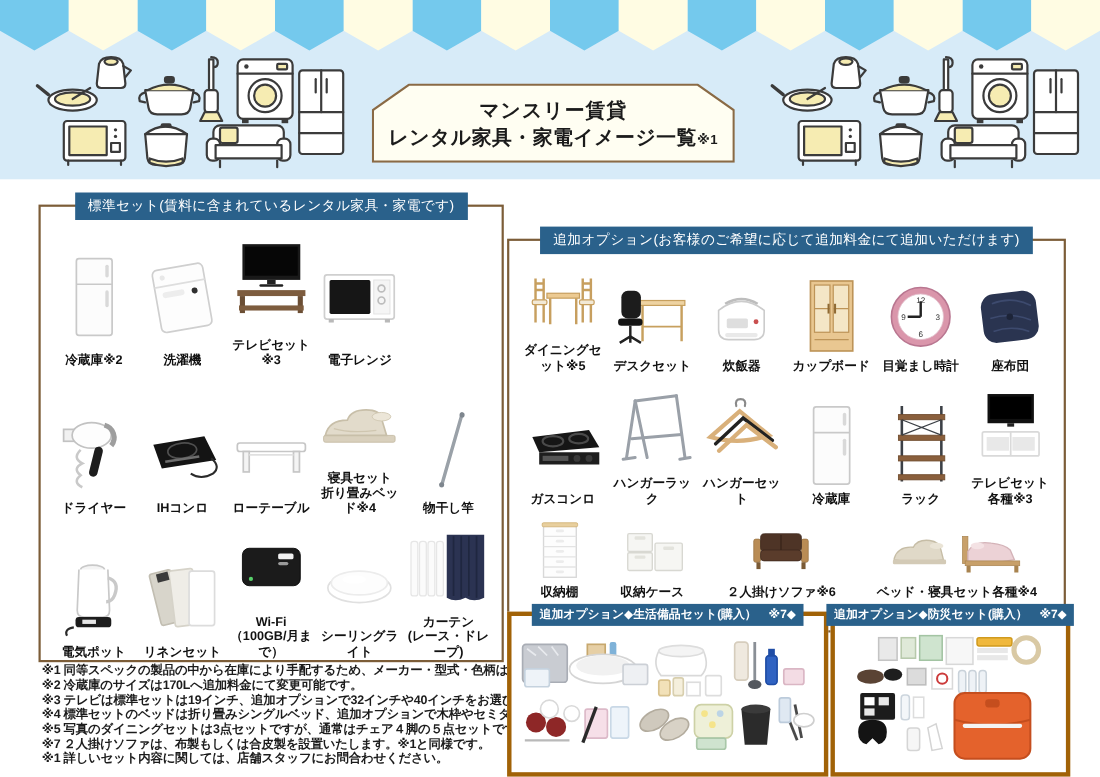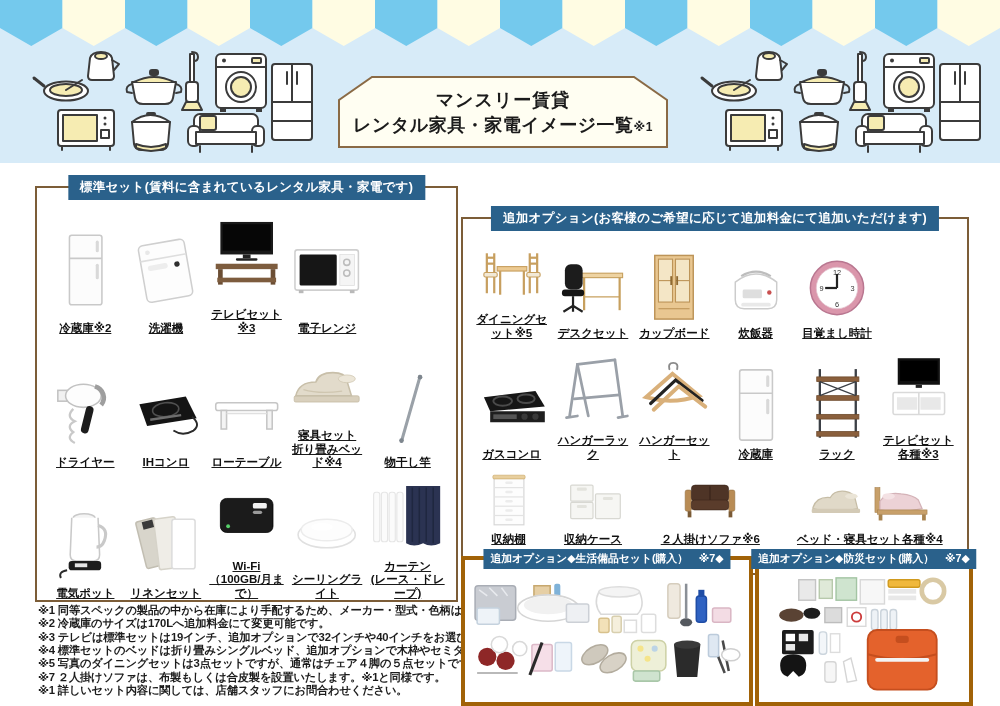--- a/index.html
+++ b/index.html
@@ -17,29 +17,29 @@
   .banner svg{position:absolute;inset:0;}
   .banner-text{position:absolute;inset:0;display:flex;flex-direction:column;justify-content:center;align-items:center;gap:1px;}
   .banner-line1{font-size:18px;font-weight:bold;letter-spacing:1px;}
   .banner-line2{font-size:18px;font-weight:bold;letter-spacing:0.5px;}
   .banner-note{font-size:12px;font-weight:bold;}
   .panel{position:absolute;border:2px solid #7c5d38;background:#ffffff;}
   .panel-left{left:35px;top:186px;width:419px;height:412px;}
   .panel-right{left:461px;top:186px;width:504px;height:354px;margin-top:31px;}
   .panel-header{
     position:absolute;top:-13px;left:50%;transform:translateX(-50%);
-    background:#2a618b;color:#ffffff;font-weight:bold;font-size:12.5px;
+    background:#2a618b;color:#ffffff;font-weight:normal;font-size:12.5px;
     padding:4px 12px;white-space:nowrap;letter-spacing:0.3px;
   }
   .panel-inner{padding:18px 8px 4px 8px;}
   .grid{display:grid;align-items:end;}
   .cols5{grid-template-columns:repeat(5,1fr);}
   .cols6{grid-template-columns:repeat(6,1fr);}
   .cols4{grid-template-columns:0.8fr 1fr 1.5fr 1.9fr;}
-  .cell{display:flex;flex-direction:column;align-items:center;justify-content:flex-end;min-width:0;text-decoration:underline;}
+  .cell{display:flex;flex-direction:column;align-items:center;justify-content:flex-end;min-width:0;}
   .cell-img{display:flex;align-items:flex-end;justify-content:center;width:100%;}
   .cell-img svg{height:100%;max-width:96%;}
   .cell-label{font-size:11.5px;font-weight:bold;text-align:center;white-space:pre-line;line-height:1.18;color:#111;margin-top:2px;}
   .std-r1 .cell-img{height:100px;} .std-r1{margin-bottom:8px;}
   .std-r2 .cell-img{height:84px;}  .std-r2{margin-bottom:6px;}
   .std-r3 .cell-img{height:82px;}
   .opt-r1 .cell-img{height:74px;}  .opt-r1{margin-bottom:10px;}
   .opt-r2 .cell-img{height:82px;}  .opt-r2{margin-bottom:8px;}
   .opt-r3 .cell-img{height:62px;}
   .footnotes{position:absolute;left:38px;top:604px;width:420px;font-size:11.3px;font-weight:bold;line-height:1.18;color:#1c1c1c;letter-spacing:-0.2px;}
@@ -440,58 +440,68 @@
               <rect x="8" y="52" width="30" height="9" rx="4" fill="#141414"></rect>
               <line x1="23" y1="61" x2="23" y2="74" stroke="#222" stroke-width="3"></line>
               <path d="M10 82 L23 74 L36 82 M23 74 L23 82" stroke="#222" stroke-width="3" fill="none"></path>
             </svg>
           </div>
           <div class="cell-label">デスクセット</div>
         </div>
         <div class="cell">
           <div class="cell-img">
             <svg viewBox="0 0 100 100">
+              <path d="M22 42 q28 -22 56 0 l0 24 q0 12 -12 12 h-32 q-12 0 -12 -12 z" fill="#ffffff" stroke="#cccccc" stroke-width="2"></path>
+              <path d="M30 34 q20 -12 40 0" fill="none" stroke="#bdbdbd" stroke-width="3"></path>
+              <rect x="32" y="52" width="26" height="12" rx="2" fill="#dedede"></rect>
+              <circle cx="68" cy="56" r="3" fill="#c94f4f"></circle>
+              <rect x="30" y="70" width="40" height="5" rx="2.5" fill="#e9e9e9"></rect>
+            </svg>
+          </div>
+          <div class="cell-label">炊飯器</div>
+        </div>
+        <div class="cell">
+          <div class="cell-img">
+            <svg viewBox="0 0 100 100">
               <rect x="24" y="6" width="52" height="86" fill="#e9c791" stroke="#bd9458" stroke-width="2"></rect>
               <rect x="29" y="11" width="19" height="58" fill="#f4e6c6" stroke="#bd9458" stroke-width="1.5"></rect>
               <rect x="52" y="11" width="19" height="58" fill="#f4e6c6" stroke="#bd9458" stroke-width="1.5"></rect>
               <line x1="29" y1="40" x2="48" y2="40" stroke="#bd9458" stroke-width="1.5"></line>
               <line x1="52" y1="40" x2="71" y2="40" stroke="#bd9458" stroke-width="1.5"></line>
               <rect x="45" y="34" width="2.5" height="12" fill="#8f6a33"></rect>
               <rect x="53" y="34" width="2.5" height="12" fill="#8f6a33"></rect>
               <line x1="29" y1="78" x2="71" y2="78" stroke="#bd9458" stroke-width="1.5"></line>
             </svg>
           </div>
           <div class="cell-label">カップボード</div>
         </div>
         <div class="cell">
           <div class="cell-img">
             <svg viewBox="0 0 100 100">
-              <path d="M22 42 q28 -22 56 0 l0 24 q0 12 -12 12 h-32 q-12 0 -12 -12 z" fill="#ffffff" stroke="#cccccc" stroke-width="2"></path>
-              <path d="M30 34 q20 -12 40 0" fill="none" stroke="#bdbdbd" stroke-width="3"></path>
-              <rect x="32" y="52" width="26" height="12" rx="2" fill="#dedede"></rect>
-              <circle cx="68" cy="56" r="3" fill="#c94f4f"></circle>
-              <rect x="30" y="70" width="40" height="5" rx="2.5" fill="#e9e9e9"></rect>
-            </svg>
-          </div>
-          <div class="cell-label">炊飯器</div>
-        </div>
-        <div class="cell">
-          <div class="cell-img">
-            <svg viewBox="0 0 100 100">
               <circle cx="50" cy="50" r="36" fill="#da96ab" stroke="#b97690" stroke-width="2"></circle>
               <circle cx="50" cy="50" r="28" fill="#ffffff" stroke="#e3c3ce"></circle>
               <text x="50" y="33" font-size="10" text-anchor="middle" fill="#333">12</text>
               <text x="71" y="54" font-size="10" text-anchor="middle" fill="#333">3</text>
               <text x="50" y="75" font-size="10" text-anchor="middle" fill="#333">6</text>
               <text x="29" y="54" font-size="10" text-anchor="middle" fill="#333">9</text>
               <line x1="50" y1="50" x2="50" y2="31" stroke="#222" stroke-width="3"></line>
               <line x1="50" y1="50" x2="34" y2="50" stroke="#222" stroke-width="3"></line>
             </svg>
           </div>
           <div class="cell-label">目覚まし時計</div>
+        </div>
+        <div class="cell">
+          <div class="cell-img">
+            <svg viewBox="0 0 100 100">
+              <rect x="16" y="20" width="68" height="60" rx="16" transform="rotate(-7 50 50)" fill="#2a3450"></rect>
+              <path d="M28 34 q24 -10 48 2 M26 52 q26 -8 50 2 M30 68 q22 -8 44 0" stroke="#3d4a6e" stroke-width="2" fill="none"></path>
+              <circle cx="50" cy="50" r="4" fill="#1d2438"></circle>
+            </svg>
+          </div>
+          <div class="cell-label">座布団</div>
         </div>
       </div>
     <div class="grid cols6 opt-r2">
         <div class="cell">
           <div class="cell-img">
             <svg viewBox="0 0 100 100">
               <path d="M14 40 L80 32 L92 52 L22 58 Z" fill="#161616"></path>
               <ellipse cx="38" cy="45" rx="12" ry="6" fill="none" stroke="#4a4a4a" stroke-width="2.5"></ellipse>
               <ellipse cx="68" cy="42" rx="11" ry="5.5" fill="none" stroke="#4a4a4a" stroke-width="2.5"></ellipse>
               <path d="M22 58 h70 v14 h-70 z" fill="#1e1e1e"></path>

